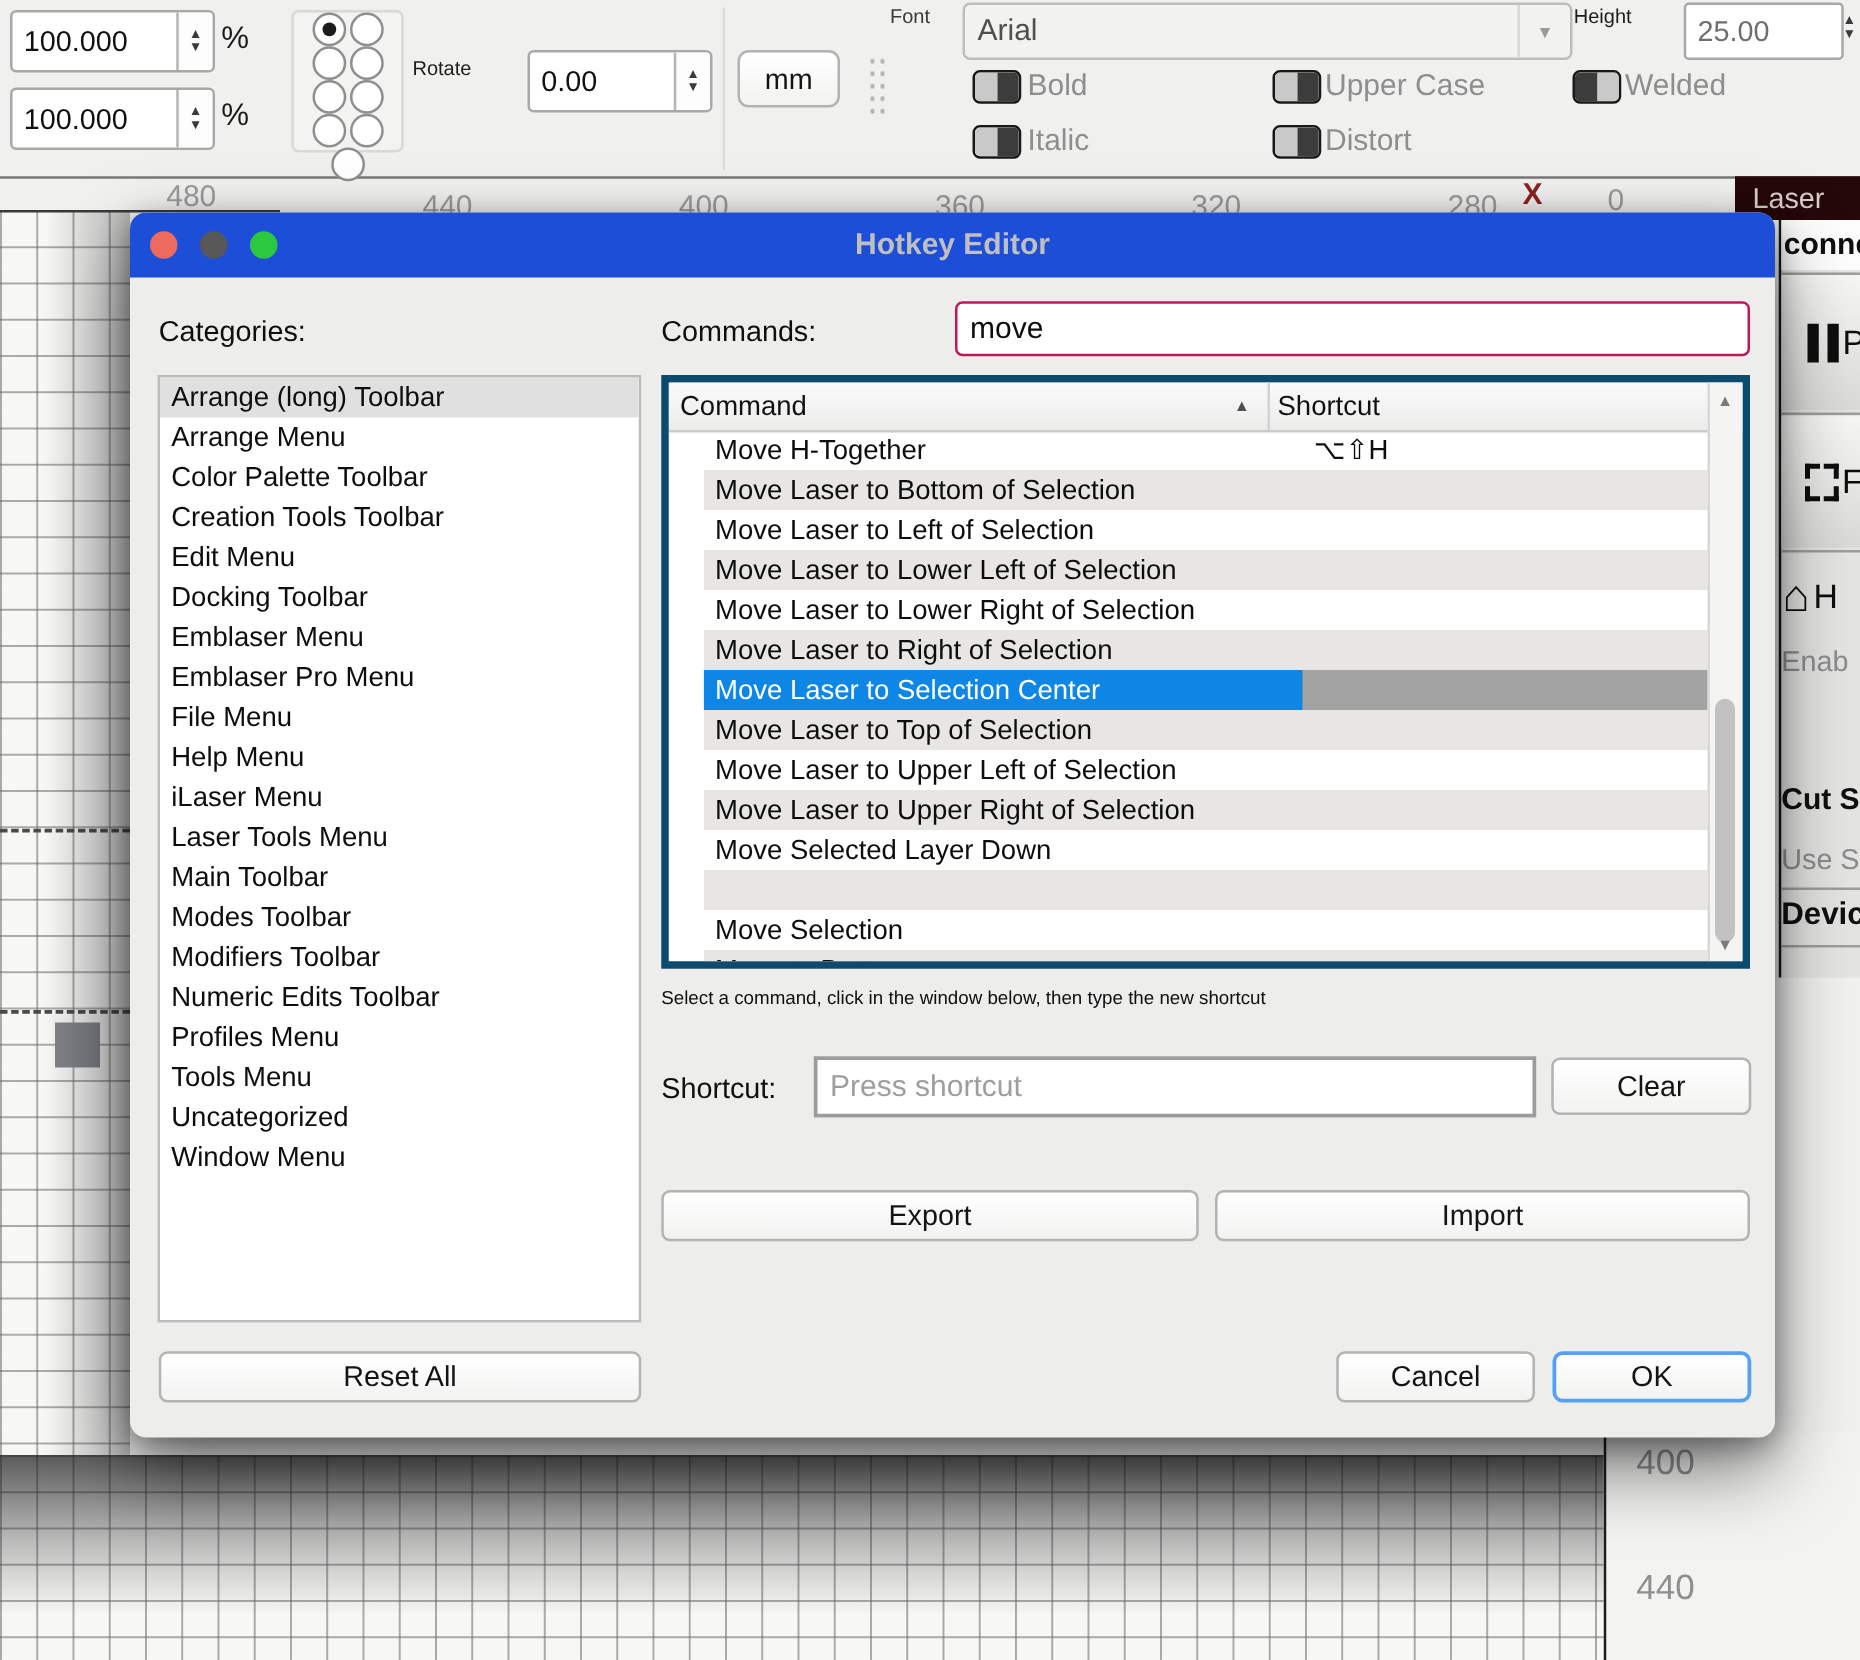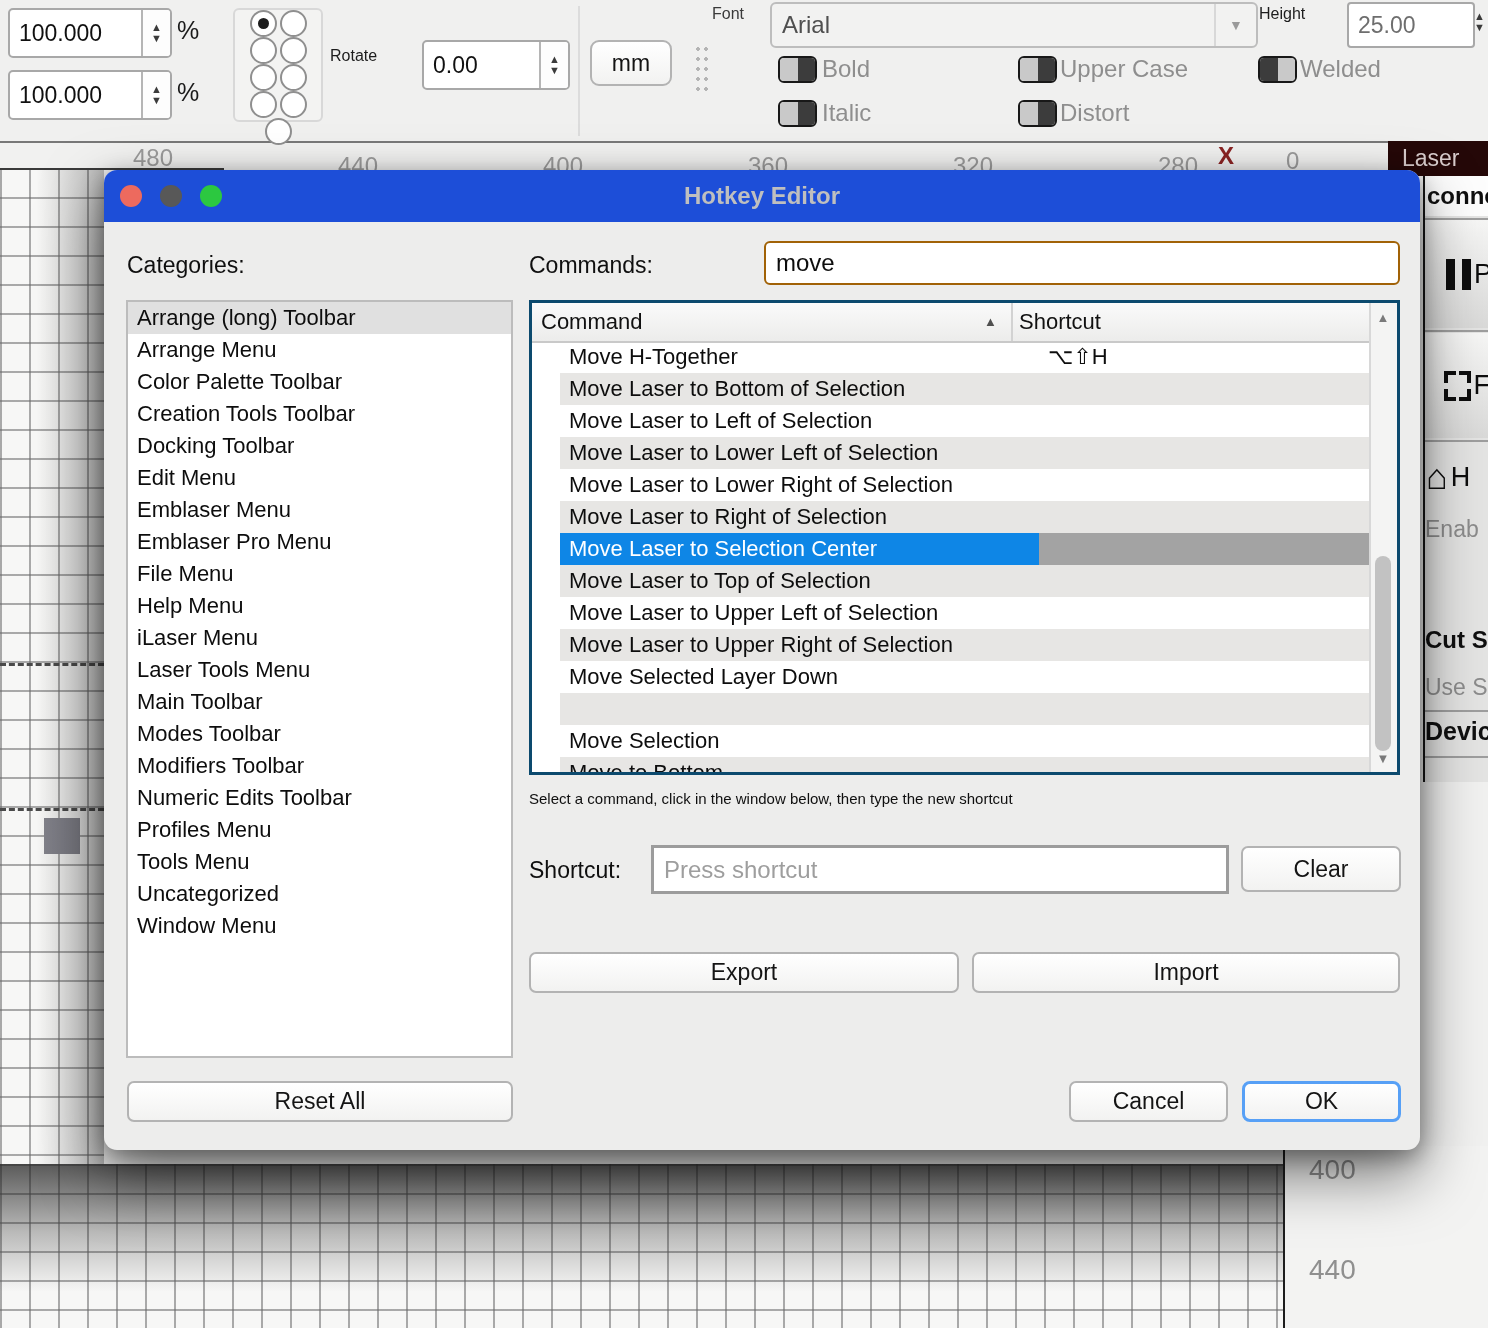--- a/index.html
+++ b/index.html
@@ -65,25 +65,25 @@
   .lp-gray{font-size:23px;color:#8c8c8c;}
   .home-glyph{font-size:36px;font-weight:700;color:#0e0e0e;line-height:30px;}
 
   
   .dlg{left:104px;top:170px;width:1316px;height:980px;border-radius:13px;background:#ededec;z-index:10;
        box-shadow:0 26px 60px rgba(0,0,0,.50), 0 6px 22px rgba(0,0,0,.35);}
   .titlebar{position:absolute;left:0;top:0;width:1316px;height:52px;background:#1d4ed8;border-radius:13px 13px 0 0;}
   .title{line-height:52px;text-align:center;color:#bfbfbf;font-size:24px;font-weight:700;}
   .light{position:absolute;top:15px;width:22px;height:22px;border-radius:50%;}
   .dlg-label{position:absolute;font-size:23px;color:#0f0f0f;}
-  .search{position:absolute;left:660px;top:71px;width:636px;height:44px;border:2px solid #a16207;border-radius:6px;background:#fff;font-size:24px;padding:0 10px;box-sizing:border-box;font-family:"Liberation Sans",sans-serif;color:#0d0d0d;outline:none;}
+  .search{position:absolute;left:660px;top:71px;width:636px;height:44px;border:2px solid #be185d;border-radius:6px;background:#fff;font-size:24px;padding:0 10px;box-sizing:border-box;font-family:"Liberation Sans",sans-serif;color:#0d0d0d;outline:none;}
   .listbox{position:absolute;left:22px;top:130px;width:387px;height:758px;background:#fff;border:2px solid #bcbcbc;box-sizing:border-box;overflow:hidden;}
   .cat-item{height:32px;line-height:32px;font-size:22px;padding-left:9px;white-space:nowrap;color:#0d0d0d;}
   .cat-item.selected{background:#e0e0e0;}
-  .tbl{position:absolute;left:425px;top:130px;width:871px;height:475px;background:#fff;border:3px solid #0c4a6e;box-sizing:border-box;overflow:hidden;}
+  .tbl{position:absolute;left:425px;top:130px;width:871px;height:475px;background:#fff;border:6px solid #0c4a6e;box-sizing:border-box;overflow:hidden;}
   .tbl-head{position:absolute;left:0;top:0;right:0;height:38px;background:linear-gradient(#fafafa,#ececeb);border-bottom:2px solid #c9c9c9;font-size:22px;color:#111;}
   .th-cmd{position:absolute;left:9px;top:6px;}
   .th-sh{position:absolute;left:487px;top:6px;}
   .sort-arrow{position:absolute;left:452px;top:11px;font-size:13px;color:#4f4f4f;}
   .col-div{position:absolute;left:479px;top:0;height:38px;width:2px;background:#d2d2d2;}
   .rows{position:absolute;left:0;top:38px;right:26px;bottom:0;overflow:hidden;margin-left:28px;}
   .row{height:32px;display:flex;font-size:22px;white-space:nowrap;color:#0d0d0d;}
   .row.alt{background:#e7e6e4;}
   .c-cmd{width:479px;padding-left:9px;line-height:32px;box-sizing:border-box;overflow:hidden;}
   .c-sh{flex:1;padding-left:9px;line-height:32px;}
@@ -276,22 +276,22 @@
 
     <span class="dlg-label" style="left:23px;top:82px">Categories:</span>
     <span class="dlg-label" style="left:425px;top:82px">Commands:</span>
     <input class="search" value="move" style="">
 
     <div class="listbox" id="categories-list">
         <div class="cat-item selected">Arrange (long) Toolbar</div>
         <div class="cat-item">Arrange Menu</div>
         <div class="cat-item">Color Palette Toolbar</div>
         <div class="cat-item">Creation Tools Toolbar</div>
+        <div class="cat-item">Edit Menu</div>
         <div class="cat-item">Docking Toolbar</div>
-        <div class="cat-item">Edit Menu</div>
         <div class="cat-item">Emblaser Menu</div>
         <div class="cat-item">Emblaser Pro Menu</div>
         <div class="cat-item">File Menu</div>
         <div class="cat-item">Help Menu</div>
         <div class="cat-item">iLaser Menu</div>
         <div class="cat-item">Laser Tools Menu</div>
         <div class="cat-item">Main Toolbar</div>
         <div class="cat-item">Modes Toolbar</div>
         <div class="cat-item">Modifiers Toolbar</div>
         <div class="cat-item">Numeric Edits Toolbar</div>

